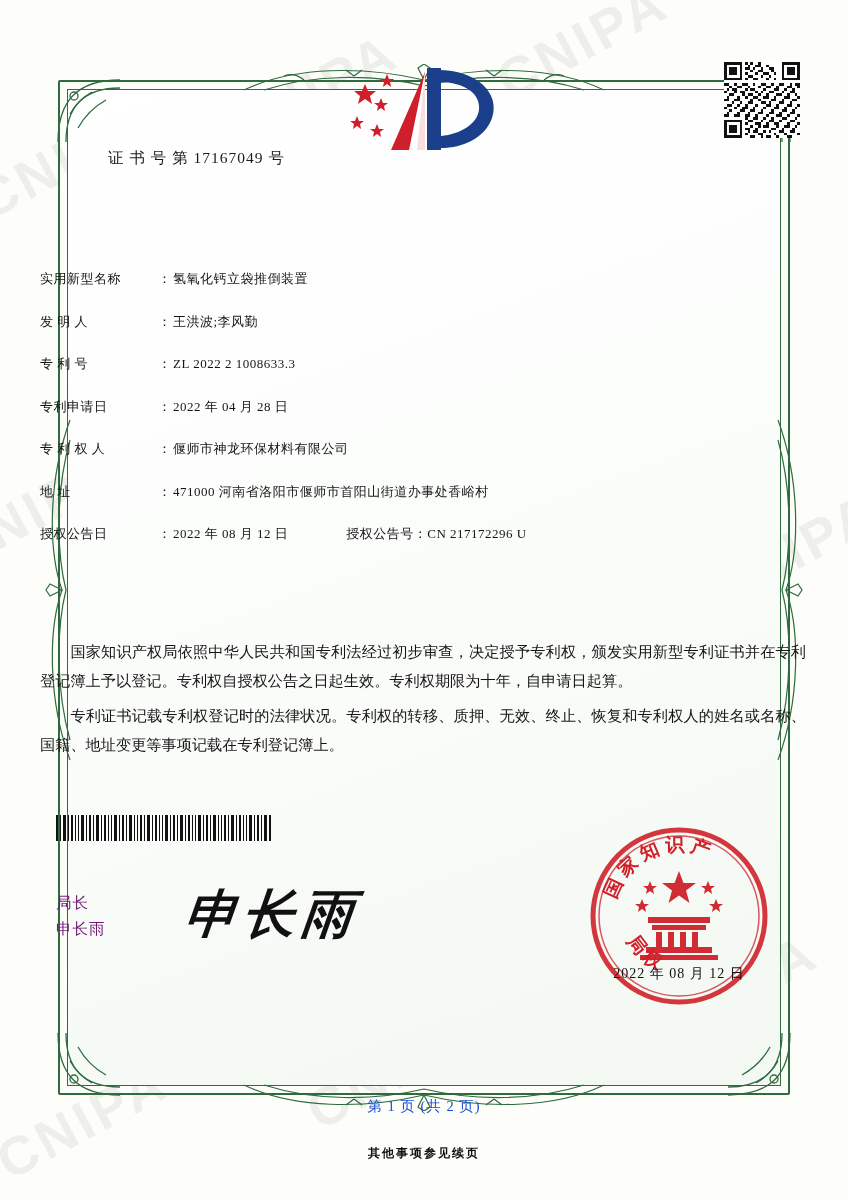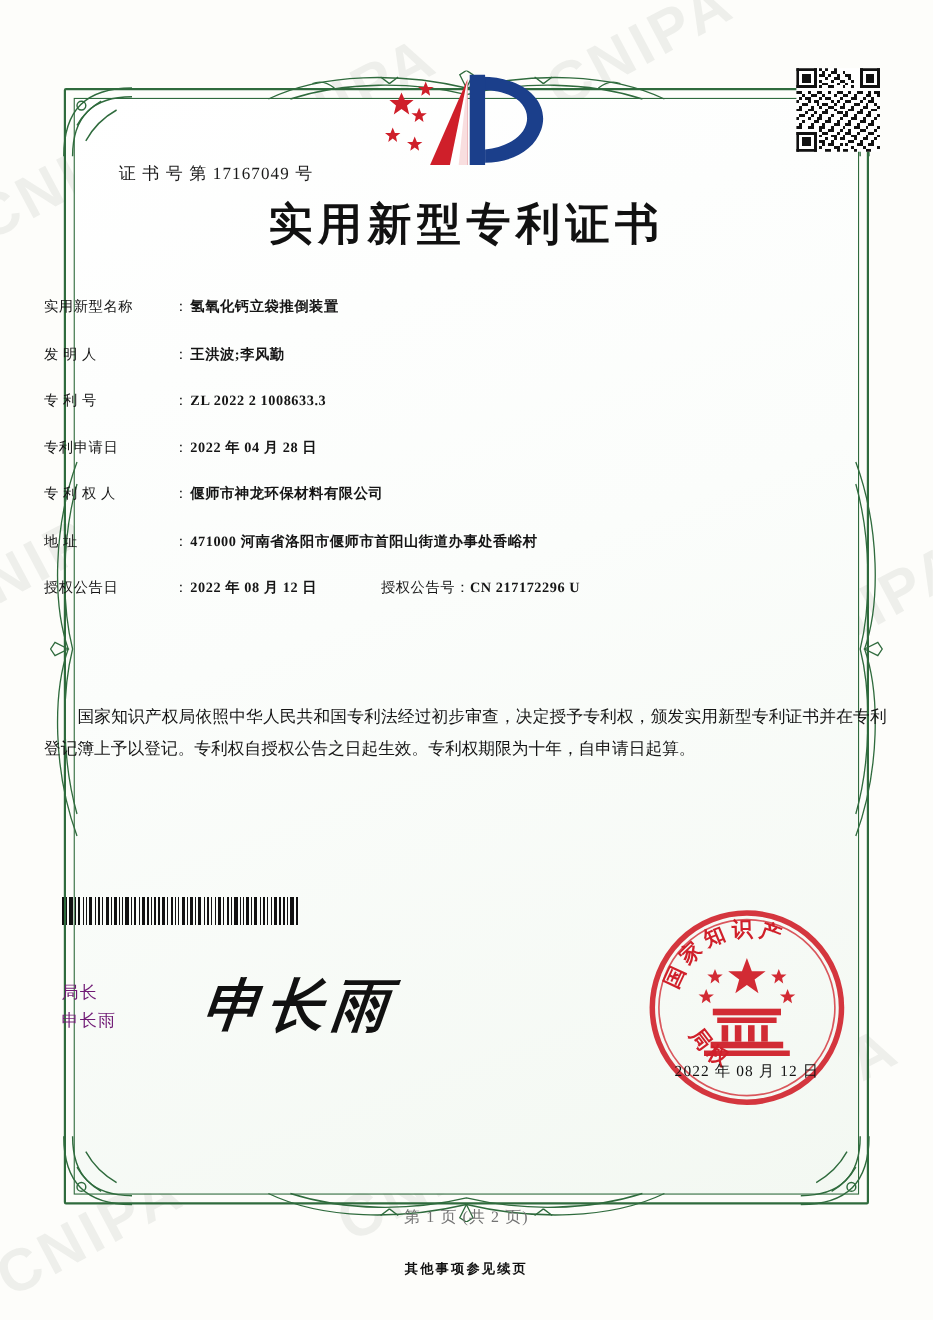--- a/index.html
+++ b/index.html
@@ -132,21 +132,20 @@
     width: 118px;
     flex: 0 0 118px;
     letter-spacing: 0.5px;
     text-align: justify;
   }
   .field-colon {
     margin-right: 2px;
   }
   .field-value {
     letter-spacing: 0.5px;
-    font-weight: bold;
   }
   .field-row.dual .field-value {
     margin-right: 58px;
   }
   .second-label {
     letter-spacing: 0.5px;
   }
 
   .paragraphs {
     position: absolute;
@@ -213,21 +212,21 @@
     z-index: 6;
   }
 
   .page-no {
     position: absolute;
     left: 0;
     right: 0;
     top: 1097px;
     text-align: center;
     font-size: 14.5px;
-    color: #737373;
+    color: #1d4ed8;
     letter-spacing: 1px;
     z-index: 5;
   }
   .footer-note {
     position: absolute;
     left: 0;
     right: 0;
     top: 1145px;
     text-align: center;
     font-size: 12px;
@@ -533,21 +532,20 @@
 
     <g fill="#cf1f2a">
       <polygon points="36,22 39,29 47,29 41,34 43,42 36,37 29,42 31,34 25,29 33,29"></polygon>
       <polygon points="58,12 60,17 65,17 61,20 62,25 58,22 54,25 55,20 51,17 56,17"></polygon>
       <polygon points="52,36 54,41 59,41 55,44 56,49 52,46 48,49 49,44 45,41 50,41"></polygon>
       <polygon points="28,54 30,59 35,59 31,62 32,67 28,64 24,67 25,62 21,59 26,59"></polygon>
       <polygon points="48,62 50,67 55,67 51,70 52,75 48,72 44,75 45,70 41,67 46,67"></polygon>
     </g>
   </svg>
 
-  <div class="title">实用新型专利证书</div>
 
   <div class="fields">
 
     <div class="field-row">
       <span class="field-label">实用新型名称</span>
       <span class="field-colon">：</span>
       <span class="field-value">氢氧化钙立袋推倒装置</span>
     </div>
 
     <div class="field-row">
@@ -585,20 +583,21 @@
       <span class="field-colon">：</span>
       <span class="field-value">2022 年 08 月 12 日</span>
       <span class="second-label">授权公告号：</span>
       <span class="field-value">CN 217172296 U</span>
     </div>
 
   </div>
 
   <div class="paragraphs">
     <p>国家知识产权局依照中华人民共和国专利法经过初步审查，决定授予专利权，颁发实用新型专利证书并在专利登记簿上予以登记。专利权自授权公告之日起生效。专利权期限为十年，自申请日起算。</p>
+    <p>专利证书记载专利权登记时的法律状况。专利权的转移、质押、无效、终止、恢复和专利权人的姓名或名称、国籍、地址变更等事项记载在专利登记簿上。</p>
   </div>
 
   <svg class="barcode" viewBox="0 0 215 26" preserveAspectRatio="none" shape-rendering="crispEdges">
     <rect width="215" height="26" fill="#ffffff" opacity="0"></rect>
     <g fill="#111111">
       <rect x="0" y="0" width="2" height="26"></rect>
         <rect x="4" y="0" width="1" height="26"></rect>
       <rect x="7" y="0" width="3" height="26"></rect>
         <rect x="12" y="0" width="1" height="26"></rect>
       <rect x="15" y="0" width="2" height="26"></rect>

